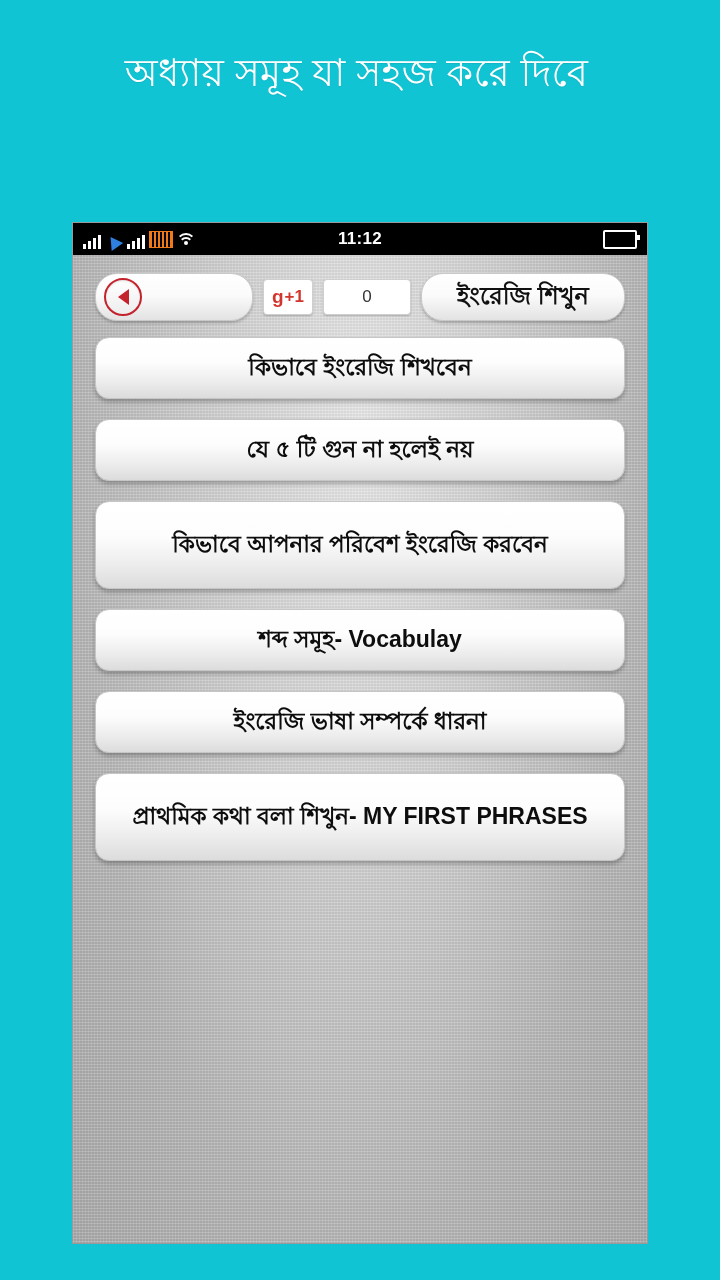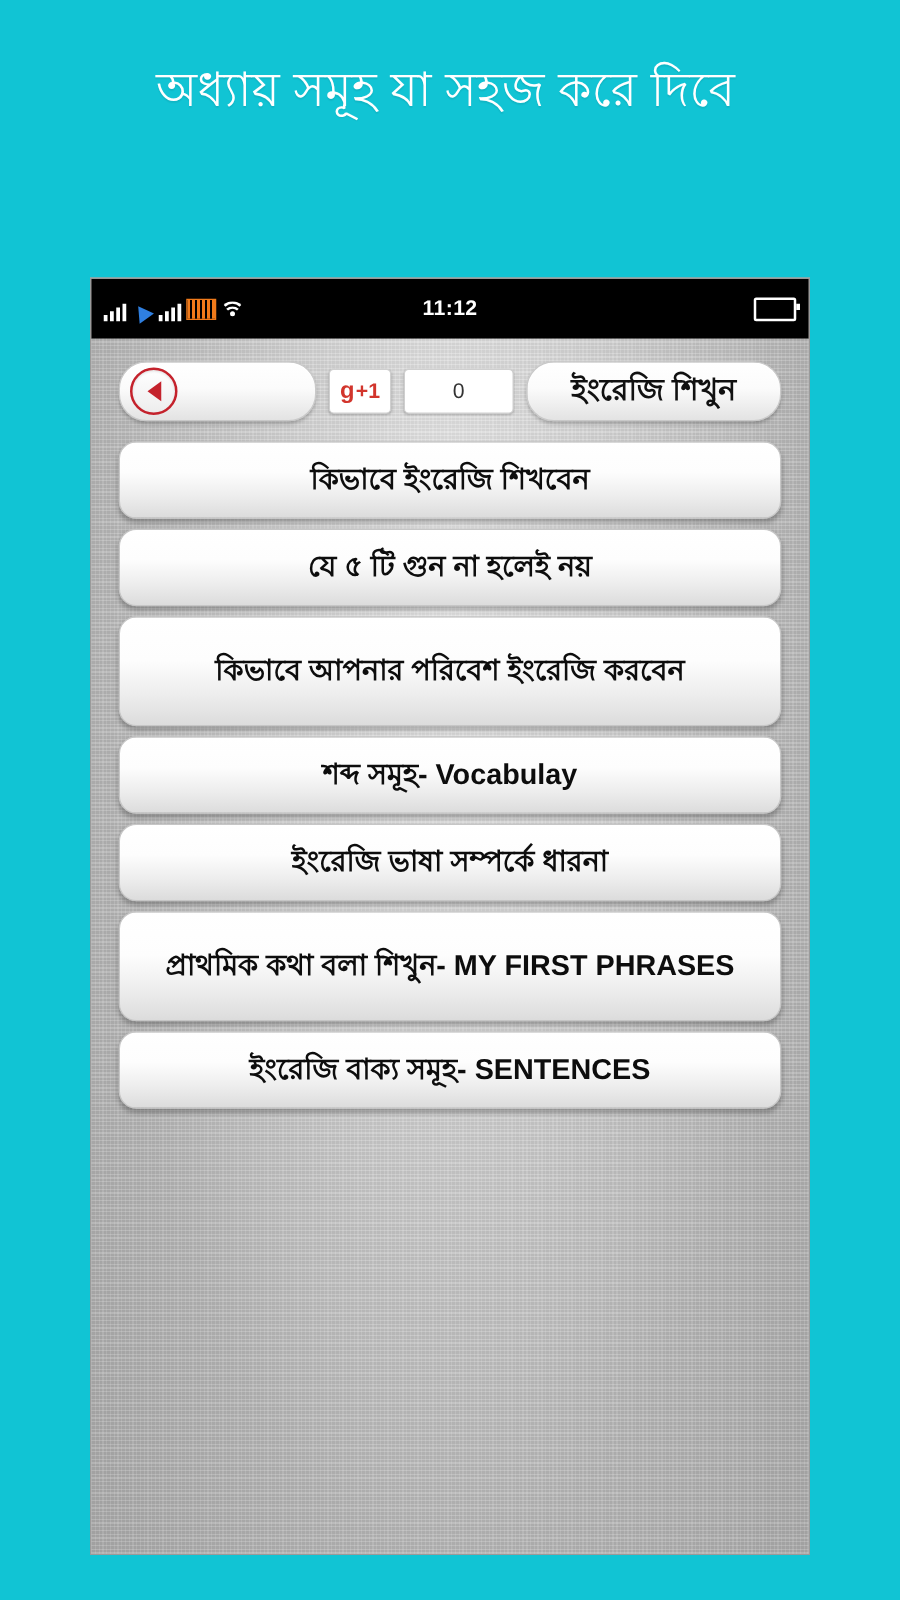--- a/index.html
+++ b/index.html
@@ -33,21 +33,21 @@
     width: 576px;
     height: 1022px;
     background: #b9b9b9;
     border: 1px solid #9a9a9a;
     box-sizing: border-box;
     overflow: hidden;
   }
 
   
   .status-bar {
-    height: 48px;
+    height: 32px;
     background: #000000;
     display: flex;
     align-items: center;
     padding: 0 10px;
     box-sizing: border-box;
     color: #ffffff;
     position: relative;
   }
   .status-left {
     display: flex;
@@ -217,21 +217,21 @@
     font-size: 24px;
     font-weight: bold;
     color: #111111;
   }
 
   .chapter-list {
     position: relative;
     z-index: 1;
     display: flex;
     flex-direction: column;
-    gap: 8px;
+    gap: 20px;
   }
   .chapter-btn {
     background: linear-gradient(180deg, #ffffff 0%, #fdfdfd 40%, #ededed 72%, #dcdcdc 100%);
     border: 1px solid #c6c6c6;
     border-radius: 14px;
     box-shadow: 0 3px 4px rgba(0,0,0,0.25), inset 0 1px 0 #ffffff;
     min-height: 62px;
     display: flex;
     align-items: center;
     justify-content: center;
@@ -296,17 +296,16 @@
       <div class="pill title-pill">ইংরেজি শিখুন</div>
     </div>
 
     <div class="chapter-list">
       <div class="chapter-btn">কিভাবে ইংরেজি শিখবেন</div>
       <div class="chapter-btn">যে ৫ টি গুন না হলেই নয়</div>
       <div class="chapter-btn tall">কিভাবে আপনার পরিবেশ ইংরেজি করবেন</div>
       <div class="chapter-btn">শব্দ সমূহ- Vocabulay</div>
       <div class="chapter-btn">ইংরেজি ভাষা সম্পর্কে ধারনা</div>
       <div class="chapter-btn tall">প্রাথমিক কথা বলা শিখুন- MY FIRST PHRASES</div>
-      <div class="chapter-btn">ইংরেজি বাক্য সমূহ- SENTENCES</div>
     </div>
 
   </div>
 </div>
 
 </body></html>

